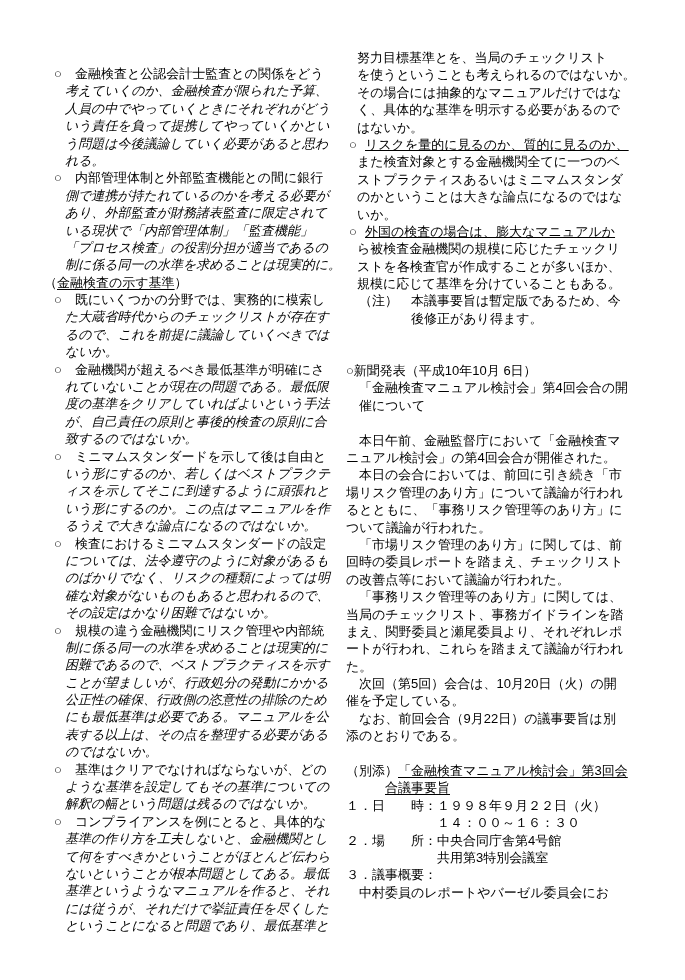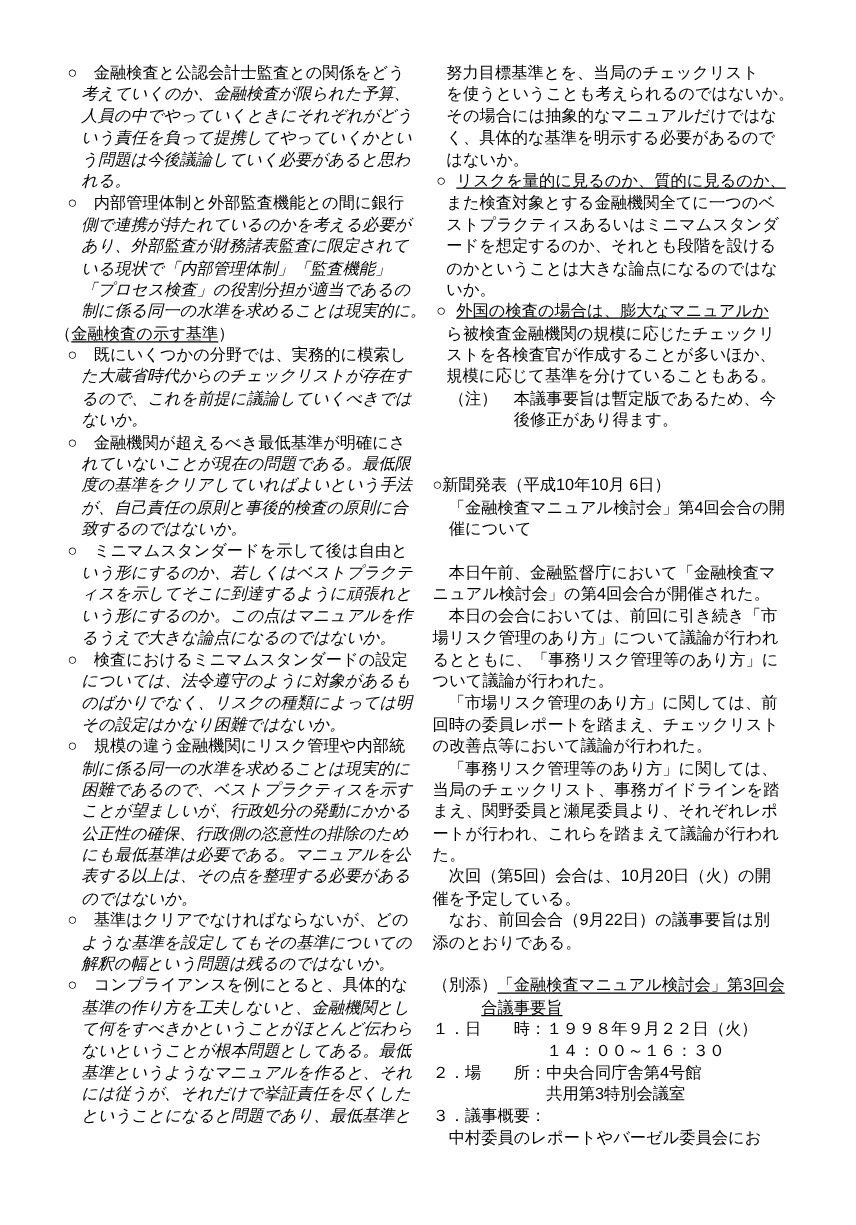--- a/index.html
+++ b/index.html
@@ -6,21 +6,21 @@
   .page {
     position:relative;
     width:685px; height:980px;
     background:#ffffff;
     color:#000000;
     font-family:"Liberation Sans","DejaVu Sans",sans-serif;
     font-size:13px;
     overflow:hidden;
   }
   .col { position:absolute; top:49px; }
-  #col-left  { left:44px;  width:302px; }
+  #col-left  { left:44px;  width:302px;margin-top:16px; }
   #col-right { left:346px; width:334px; }
   .ln { height:17.4px; line-height:17.4px; white-space:pre; }
   
   #col-left  .bullet .ln.first { padding-left:10px; }
   #col-left  .bullet .ln.cont  { padding-left:21px;font-style:italic; }
   #col-right .bullet .ln.first { padding-left:3px;text-decoration:underline;  }
   #col-right .bullet .ln.cont,
   #col-right .bullet-cont .ln  { padding-left:11px; }
   .marker { display:inline-block; width:21px; }
   #col-right .marker { width:16px; }
@@ -67,20 +67,21 @@
         <div class="ln first"><span class="marker">○</span><span>ミニマムスタンダードを示して後は自由と</span></div>
         <div class="ln cont"><span>いう形にするのか、若しくはベストプラクテ</span></div>
         <div class="ln cont"><span>ィスを示してそこに到達するように頑張れと</span></div>
         <div class="ln cont"><span>いう形にするのか。この点はマニュアルを作</span></div>
         <div class="ln cont"><span>るうえで大きな論点になるのではないか。</span></div>
       </div>
       <div class="item bullet">
         <div class="ln first"><span class="marker">○</span><span>検査におけるミニマムスタンダードの設定</span></div>
         <div class="ln cont"><span>については、法令遵守のように対象があるも</span></div>
         <div class="ln cont"><span>のばかりでなく、リスクの種類によっては明</span></div>
+        <div class="ln cont"><span>確な対象がないものもあると思われるので、</span></div>
         <div class="ln cont"><span>その設定はかなり困難ではないか。</span></div>
       </div>
       <div class="item bullet">
         <div class="ln first"><span class="marker">○</span><span>規模の違う金融機関にリスク管理や内部統</span></div>
         <div class="ln cont"><span>制に係る同一の水準を求めることは現実的に</span></div>
         <div class="ln cont"><span>困難であるので、ベストプラクティスを示す</span></div>
         <div class="ln cont"><span>ことが望ましいが、行政処分の発動にかかる</span></div>
         <div class="ln cont"><span>公正性の確保、行政側の恣意性の排除のため</span></div>
         <div class="ln cont"><span>にも最低基準は必要である。マニュアルを公</span></div>
         <div class="ln cont"><span>表する以上は、その点を整理する必要がある</span></div>
@@ -106,21 +107,20 @@
         <div class="ln"><span>努力目標基準とを、当局のチェックリスト</span></div>
         <div class="ln"><span>を使うということも考えられるのではないか。</span></div>
         <div class="ln"><span>その場合には抽象的なマニュアルだけではな</span></div>
         <div class="ln"><span>く、具体的な基準を明示する必要があるので</span></div>
         <div class="ln"><span>はないか。</span></div>
       </div>
       <div class="item bullet">
         <div class="ln first"><span class="marker">○</span><span>リスクを量的に見るのか、質的に見るのか、</span></div>
         <div class="ln cont"><span>また検査対象とする金融機関全てに一つのベ</span></div>
         <div class="ln cont"><span>ストプラクティスあるいはミニマムスタンダ</span></div>
-        <div class="ln cont"><span>ードを想定するのか、それとも段階を設ける</span></div>
         <div class="ln cont"><span>のかということは大きな論点になるのではな</span></div>
         <div class="ln cont"><span>いか。</span></div>
       </div>
       <div class="item bullet">
         <div class="ln first"><span class="marker">○</span><span>外国の検査の場合は、膨大なマニュアルか</span></div>
         <div class="ln cont"><span>ら被検査金融機関の規模に応じたチェックリ</span></div>
         <div class="ln cont"><span>ストを各検査官が作成することが多いほか、</span></div>
         <div class="ln cont"><span>規模に応じて基準を分けていることもある。</span></div>
       </div>
       <div class="item note">

